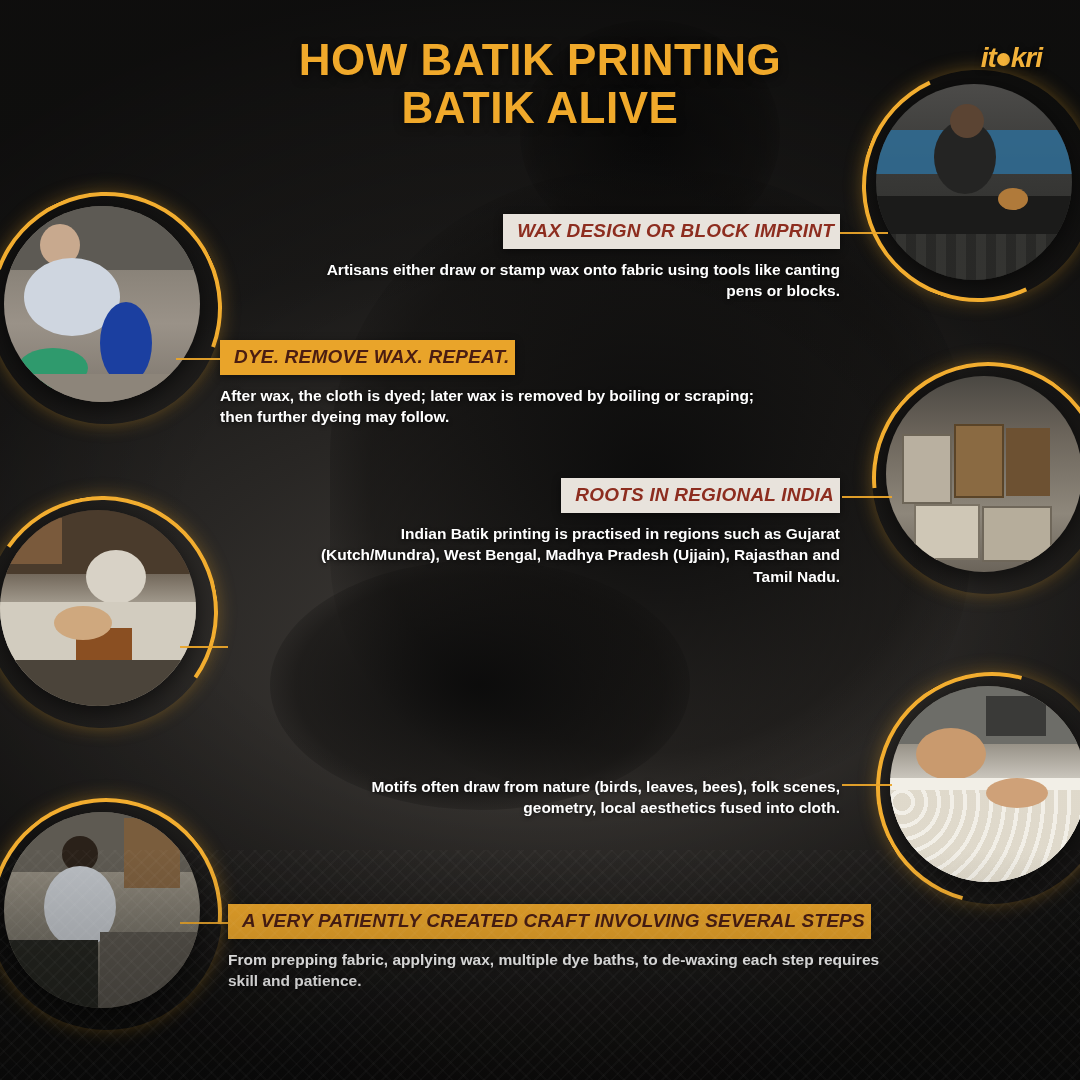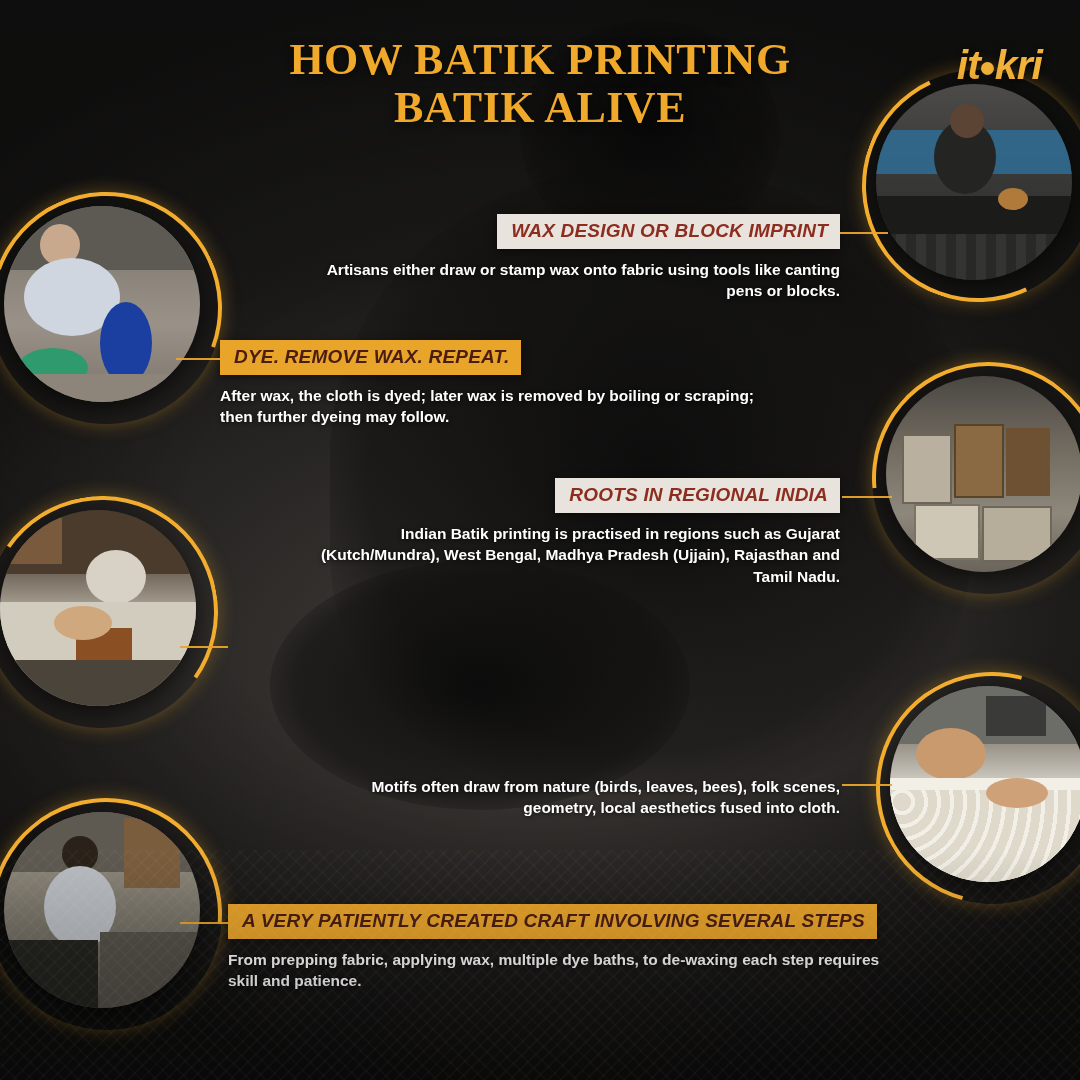--- a/index.html
+++ b/index.html
@@ -35,40 +35,40 @@
   .vign{
     position:absolute;inset:0;pointer-events:none;
     background:radial-gradient(ellipse 780px 560px at 50% 50%, rgba(0,0,0,0) 45%, rgba(0,0,0,.45) 100%);
   }
 
   
   .title{
     position:absolute;top:36px;left:0;right:0;text-align:center;
     color:#f0a92b;font-weight:bold;font-size:44px;line-height:1.08;
     letter-spacing:.5px;text-shadow:0 3px 10px rgba(0,0,0,.6);
-    font-family:Liberation Serif, serif;
+    font-family:Liberation Sans, sans-serif;
   }
   .title .l2{display:block;}
 
   
   .logo{
     position:absolute;top:42px;right:38px;width:110px;height:42px;
-    color:#f3b23a;font-weight:bold;font-style:italic;font-size:41px;
+    color:#f3b23a;font-weight:bold;font-style:italic;font-size:28px;
     letter-spacing:-1px;text-align:right;
     text-shadow:0 2px 6px rgba(0,0,0,.7);
   }
   .logo .dot{
     display:inline-block;width:13px;height:13px;border-radius:50%;
     background:#f3b23a;vertical-align:middle;margin:0 1px;
   }
 
   
   .block{position:absolute;}
   .tag{
-    display:inline-block;padding:6px 12px 7px 14px;
+    display:inline-block;padding:6px 6px 7px 14px;
     font-weight:bold;font-style:italic;font-size:19px;letter-spacing:.2px;
     box-shadow:0 2px 8px rgba(0,0,0,.45);
     white-space:nowrap;
   }
   .tag.light{background:#e8e3dc;color:#8d2d1f;}
   .tag.gold{background:#e9a42a;color:#4a1d12;}
   .body-txt{
     margin-top:10px;color:#ffffff;font-weight:bold;font-size:15.5px;
     line-height:1.38;text-shadow:0 1px 4px rgba(0,0,0,.7);
   }

